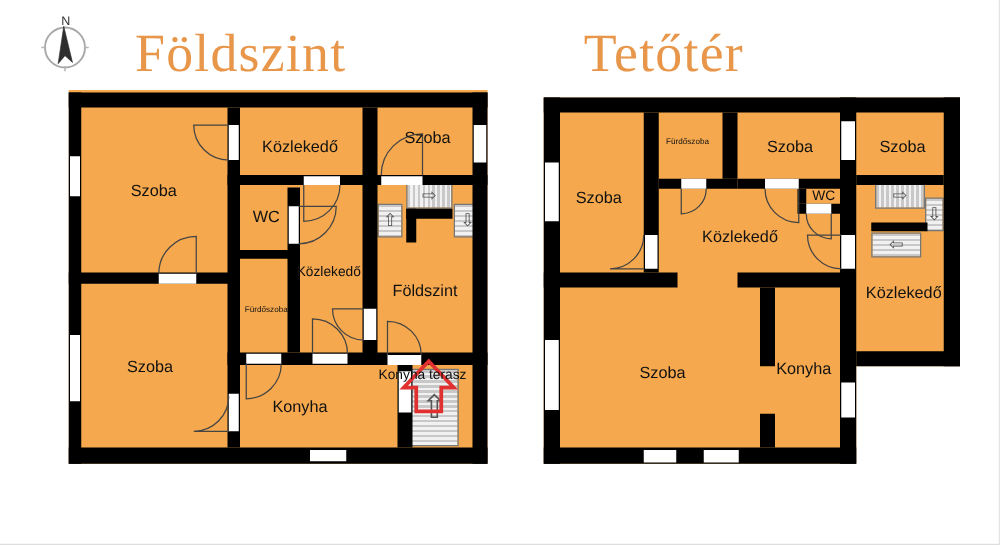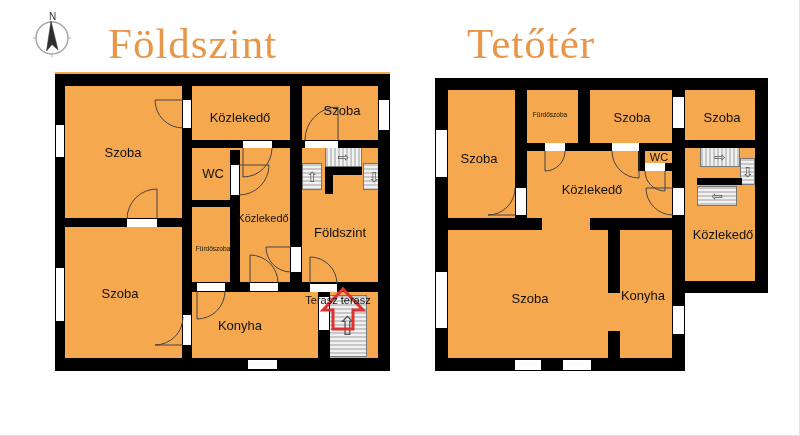--- a/index.html
+++ b/index.html
@@ -118,21 +118,21 @@
 
     <div class="lbl" style="left:68px;top:80px;">Szoba</div>
     <div class="lbl" style="left:185px;top:45px;">Közlekedő</div>
     <div class="lbl" style="left:287px;top:38px;">Szoba</div>
     <div class="lbl" style="left:158px;top:101px;">WC</div>
     <div class="lbl lbl-xs" style="left:158px;top:176px;">Fürdőszoba</div>
     <div class="lbl lbl-sm" style="left:208px;top:146px;">Közlekedő</div>
     <div class="lbl" style="left:285px;top:160px;">Földszint</div>
     <div class="lbl" style="left:65px;top:221px;">Szoba</div>
     <div class="lbl" style="left:185px;top:253px;">Konyha</div>
-    <div class="lbl lbl-sm" style="left:283px;top:228px;">Terasz terasz</div>
+    <div class="lbl lbl-sm" style="left:283px;top:228px;">Konyha terasz</div>
   </div>
 
   <div class="plan" id="plan-tetoter" style="left:435px;top:78px;width:333px;height:293px;">
     <div class="base" style="left:0;top:0;width:250px;height:293px;"></div>
     <div class="base" style="left:237px;top:0;width:96px;height:215px;"></div>
 
     <div class="stair vstripe" style="left:265px;top:69px;width:40px;height:20px;">
         <span>⇨</span>
       </div>
     <div class="stair" style="left:305px;top:80px;width:15px;height:27px;">

